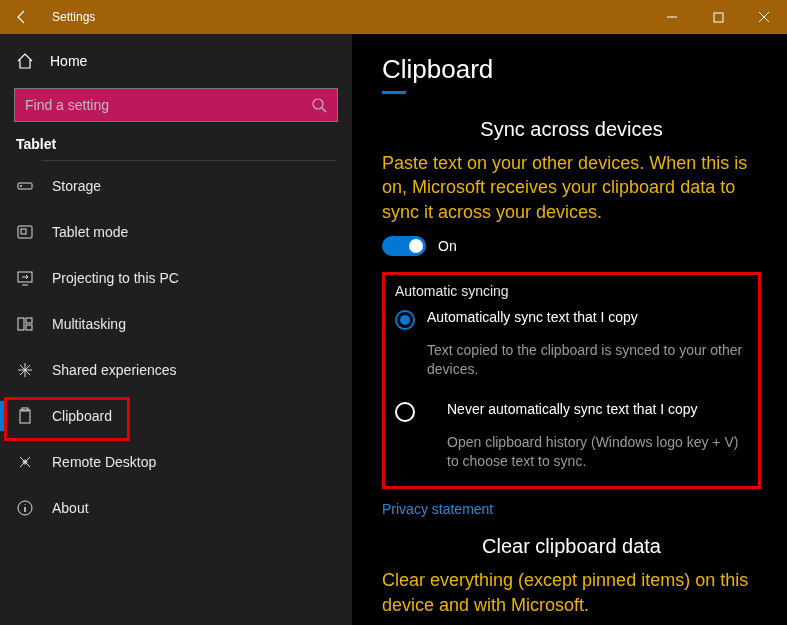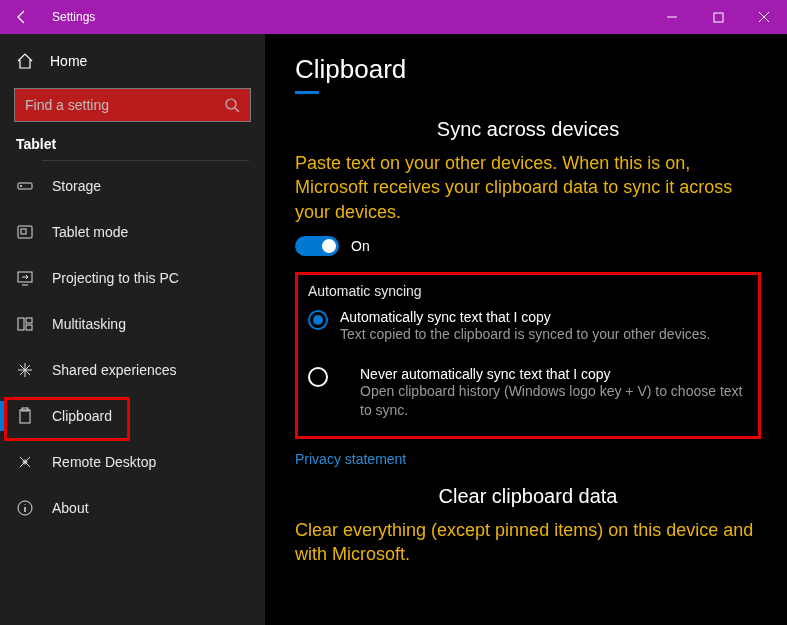--- a/index.html
+++ b/index.html
@@ -5,43 +5,43 @@
   * { margin: 0; padding: 0; box-sizing: border-box; }
   body {
     width: 787px; height: 625px;
     background: #000; color: #fff;
     font-family: "Segoe UI", Arial, sans-serif;
     font-size: 14px; overflow: hidden;
     display: flex; flex-direction: column;
   }
   .titlebar {
     height: 34px; display: flex; align-items: center;
-    background: #a21caf;
+    background: #a16207;
   }
   .titlebar .back {
     width: 44px; height: 34px; display:flex;align-items:center;justify-content:center;
   }
   .titlebar .title { font-size: 12px; padding-left: 8px; }
   .titlebar .spacer { flex: 1; }
   .titlebar .winbtn {
     width: 46px; height: 34px; display:flex;align-items:center;justify-content:center;
   }
   .main { flex:1; display:flex; overflow:hidden; }
   .sidebar {
-    width: 265px; background: #1f1f1f;
+    width: 352px; background: #1f1f1f;
     display:flex; flex-direction:column; padding-top: 8px;
     position: relative;
   }
   .home-row {
     height: 38px; display:flex; align-items:center; gap: 16px;
     padding: 0 16px; font-size: 14px;
   }
   .searchbox {
     margin: 8px 14px 14px 14px; height: 34px;
-    border: 1px solid #7a7a7a; background: #b91c1c;
+    border: 1px solid #7a7a7a; background: #be185d;
     display:flex; align-items:center; padding: 0 10px;
     color: #bdbdbd; font-size: 14px;
   }
   .searchbox span.ph { flex:1; }
   .section-label {
     padding: 0 16px 8px 16px; font-weight: 600; font-size: 14px;
   }
   .navlist { flex:1; overflow:hidden; }
   .navitem {
     height: 46px; display:flex; align-items:center; gap:18px;
@@ -74,21 +74,21 @@
   .radio-opt .circle {
     width:20px;height:20px;border:2px solid #fff;border-radius:50%;
     display:flex;align-items:center;justify-content:center; flex-shrink:0;
     margin-top:1px;
   }
   .radio-opt .circle.sel { border-color:#0078d4; }
   .radio-opt .circle.sel::after{
     content:"";width:10px;height:10px;border-radius:50%;background:#0078d4;
   }
   .radio-opt .txt .label { font-size:14px; color:#fff; }
-  .radio-opt .txt .hint { font-size:14px; color:#9a9a9a; margin-top:0; line-height:1.35; }
+  .radio-opt .txt .hint { font-size:14px; color:#9a9a9a; margin-top:16px; line-height:1.35; }
   .radio-group .radio-opt + .radio-opt { margin-top: 22px; gap: 32px; }
   a.link { color:#2a8ad4; font-size:14px; text-decoration:none; display:inline-block; margin-bottom:18px;}
   .redbox-sidebar {
     position:absolute; border:3px solid #e00000; pointer-events:none;
   }
   .hr-top { height:1px; background:#3a3a3a; margin: 0 16px 2px 42px; }
   svg { display:block; }
 </style>
 </head>
 <body>

